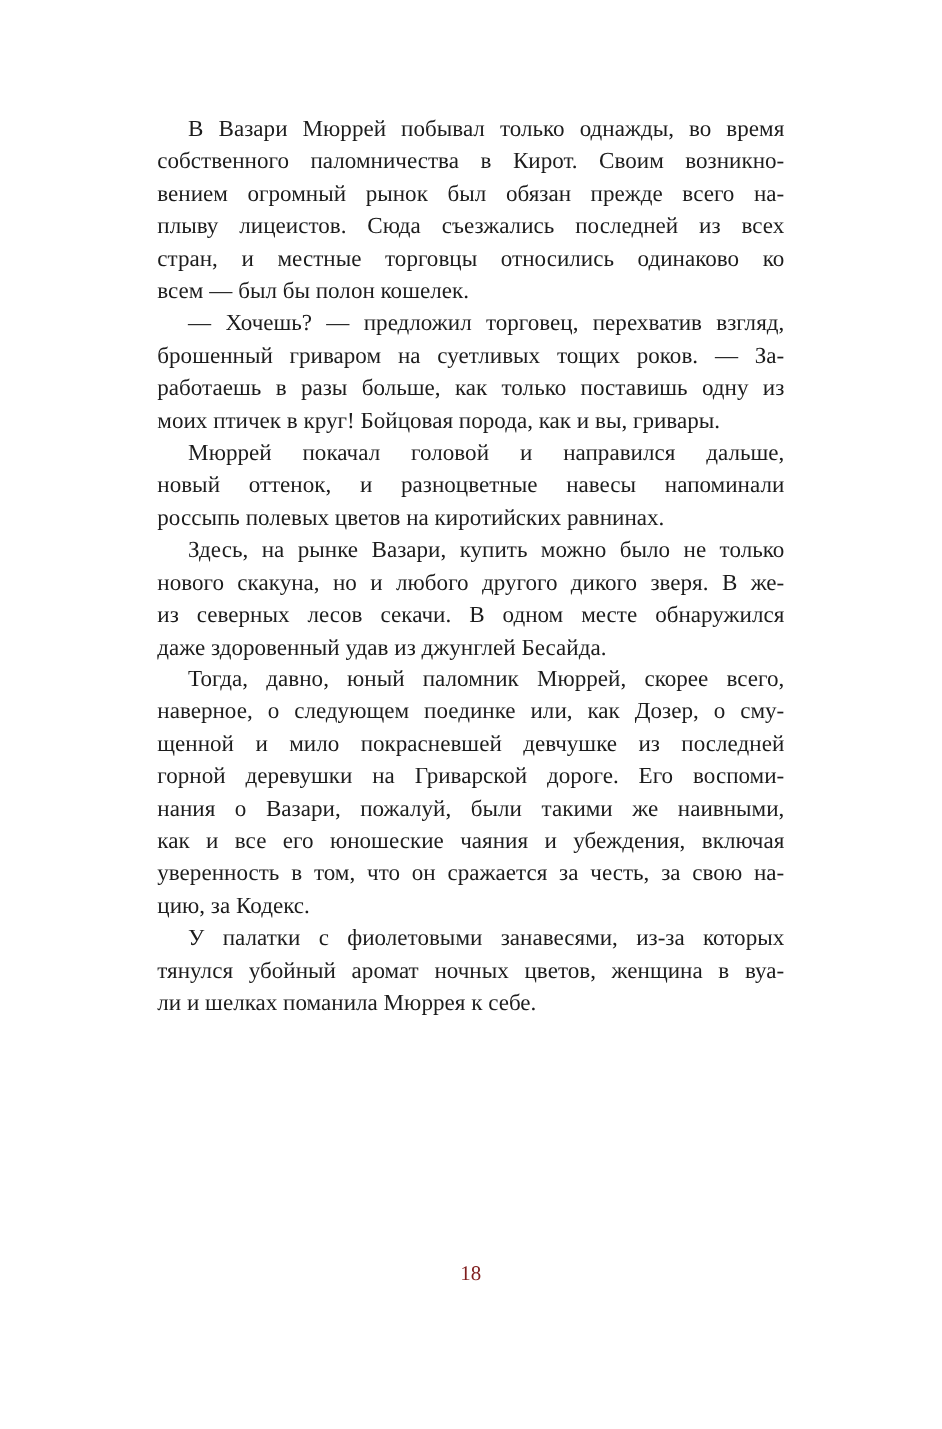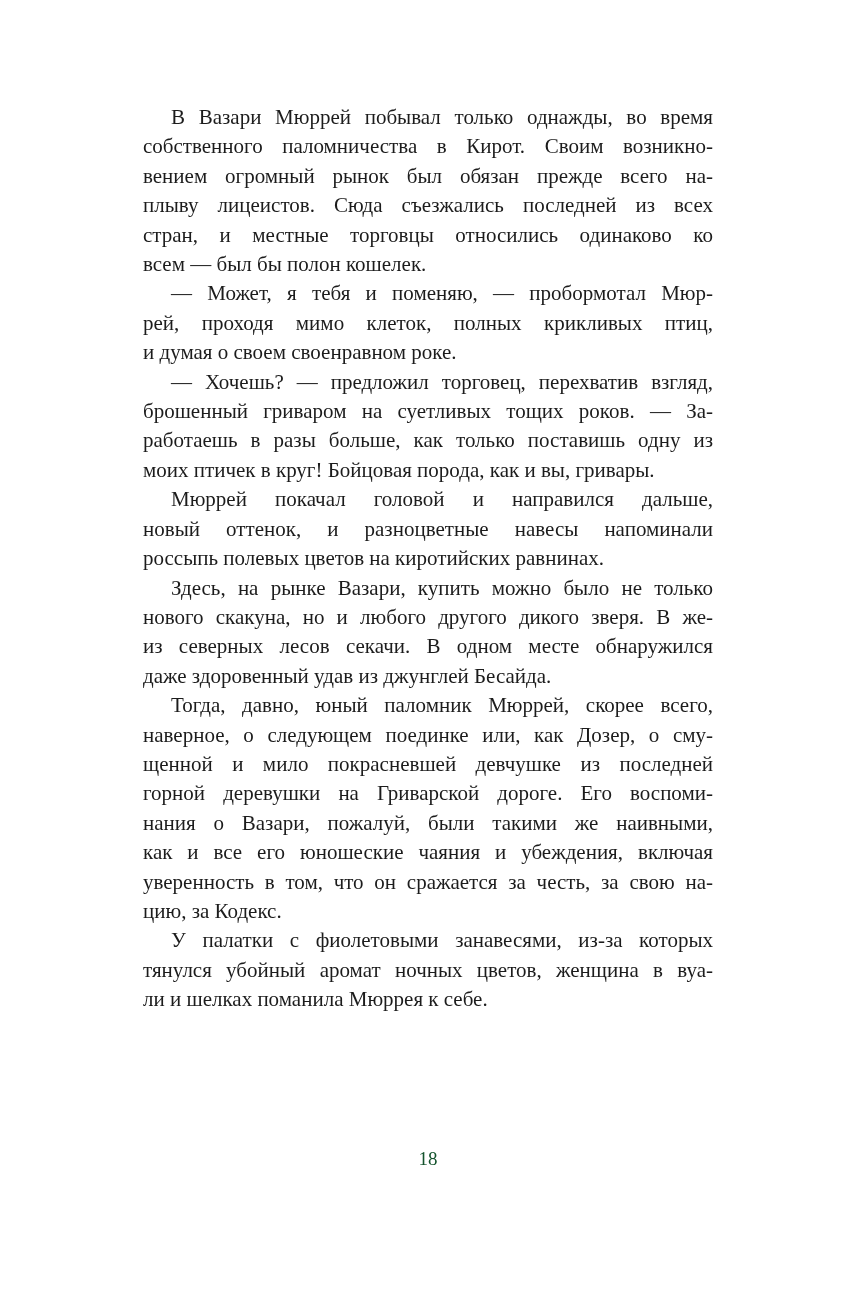--- a/index.html
+++ b/index.html
@@ -44,40 +44,35 @@
   .line.first {
     padding-left: 28px;
   }
   .page-number {
     position: absolute;
     top: 1148px;
     left: 0;
     width: 100%;
     text-align: center;
     font-size: 19px;
-    color: #14532d;
+    color: #7f1d1d;
   }
 </style>
 </head>
 <body>
 
 <div class="page">
   <div class="text-block" id="text-block">
       <div class="paragraph">
         <div class="line first">В Вазари Мюррей побывал только однажды, во время</div>
         <div class="line">собственного паломничества в Кирот. Своим возникно-</div>
         <div class="line">вением огромный рынок был обязан прежде всего на-</div>
         <div class="line">плыву лицеистов. Сюда съезжались последней из всех</div>
         <div class="line">стран, и местные торговцы относились одинаково ко</div>
         <div class="line last">всем — был бы полон кошелек.</div>
-      </div>
-      <div class="paragraph">
-        <div class="line first">— Может, я тебя и поменяю, — пробормотал Мюр-</div>
-        <div class="line">рей, проходя мимо клеток, полных крикливых птиц,</div>
-        <div class="line last">и думая о своем своенравном роке.</div>
       </div>
       <div class="paragraph">
         <div class="line first">— Хочешь? — предложил торговец, перехватив взгляд,</div>
         <div class="line">брошенный гриваром на суетливых тощих роков. — За-</div>
         <div class="line">работаешь в разы больше, как только поставишь одну из</div>
         <div class="line last">моих птичек в круг! Бойцовая порода, как и вы, гривары.</div>
       </div>
       <div class="paragraph">
         <div class="line first">Мюррей покачал головой и направился дальше,</div>
         <div class="line">новый оттенок, и разноцветные навесы напоминали</div>

